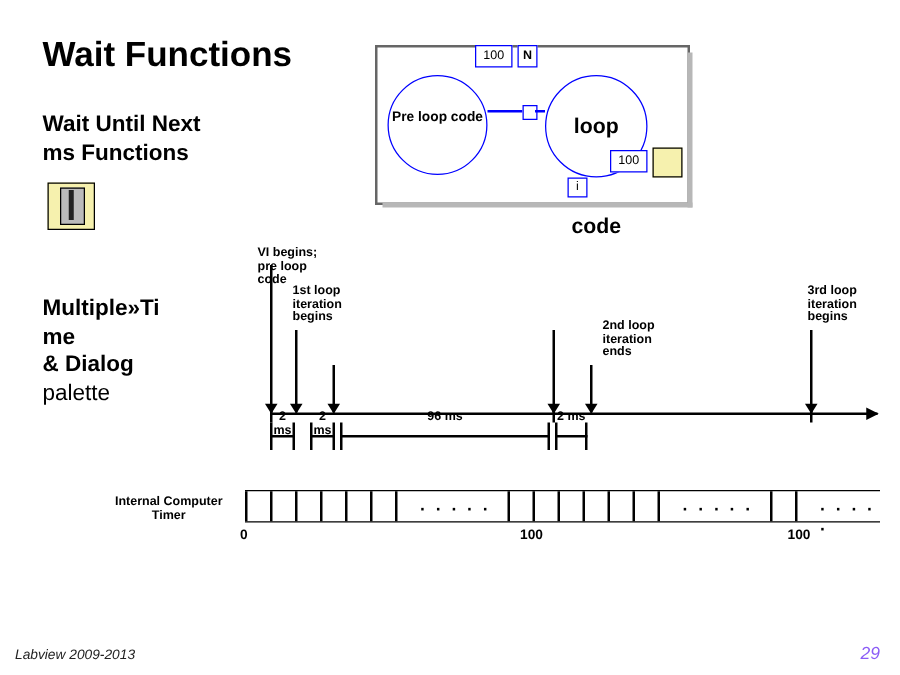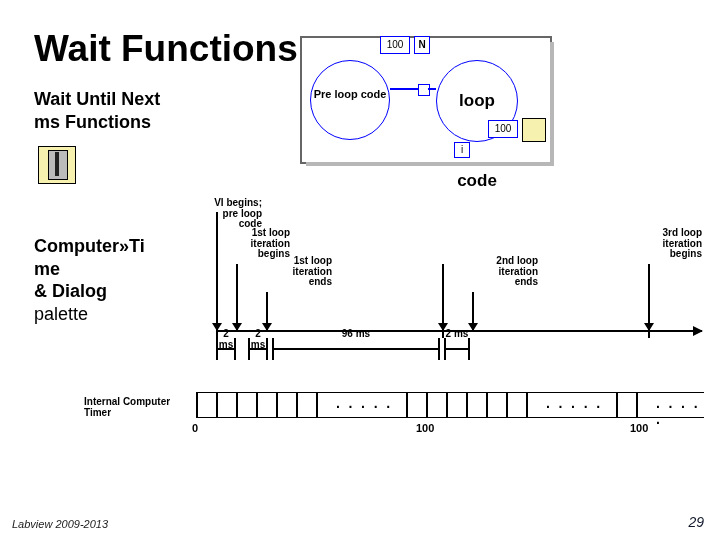--- a/index.html
+++ b/index.html
@@ -1,18 +1,18 @@
 <!DOCTYPE html>
 <html><head>
 <meta charset="utf-8">
 <style>
   html,body{margin:0;padding:0;font-family:Arial,Helvetica,sans-serif;background:#fff;color:#000}
   body{width:720px;height:540px;position:relative;overflow:hidden}
 
-  .title{position:absolute;left:34px;top:28px;font-size:37px;font-weight:bold}
+  .title{position:absolute;left:34px;top:28px;font-size:28px;font-weight:bold}
   .sub1 {position:absolute;left:34px;top:88px;font-size:18px;font-weight:bold;line-height:1.25;width:150px}
   .sub2 {position:absolute;left:34px;top:235px;font-size:18px;line-height:1.25;width:160px}
   .sub2 .bold{font-weight:bold}
 
   
   .metronome{position:absolute;left:38px;top:146px;width:36px;height:36px;border:1px solid #000;background:#f6f1ae}
   .metronome:before{content:'';position:absolute;left:9px;top:3px;width:18px;height:28px;border:1px solid #000;background:#bbb}
   .metronome:after{content:'';position:absolute;left:16px;top:5px;width:4px;height:24px;background:#222}
 
   
@@ -30,48 +30,48 @@
   .bd .wire{position:absolute;top:50px;height:2px;background:#00f}
   .bd .w1{left:88px;width:28px}
   .bd .w2{left:126px;width:8px}
   .bd .metronome-sm{position:absolute;left:220px;top:80px;width:22px;height:22px;border:1px solid #000;background:#f6f1ae}
 
   
   .tl{position:absolute;left:172px;top:198px;width:530px;height:170px;font-size:10px;font-weight:bold}
   .tl .axis{position:absolute;left:44px;top:132px;right:0;height:2px;background:#000}
   .tl .axis:after{content:'';position:absolute;right:-1px;top:-4px;border-left:10px solid #000;border-top:5px solid transparent;border-bottom:5px solid transparent}
   .tl .tick{position:absolute;top:-6px;width:2px;height:14px;background:#000}
-  .tl .evt{position:absolute;width:56px;text-align:right;line-height:1.05}
+  .tl .evt{position:absolute;width:56px;text-align:left;line-height:1.05}
   .tl .drop{position:absolute;top:0;width:2px;background:#000}
   .tl .drop:after{content:'';position:absolute;left:-4px;bottom:-1px;border-top:8px solid #000;border-left:5px solid transparent;border-right:5px solid transparent}
   .tl .bar{position:absolute;top:144px;height:14px}
   .tl .bar .cap{position:absolute;top:-4px;width:2px;height:22px;background:#000}
   .tl .bar .line{position:absolute;top:6px;left:0;right:0;height:2px;background:#000}
   .tl .bar .lbl{position:absolute;top:-14px;left:0;right:0;text-align:center}
 
   
   .ict{position:absolute;left:84px;top:392px;width:620px;height:48px}
-  .ict .lbl{position:absolute;left:0;top:4px;width:102px;font-size:10px;font-weight:bold;line-height:1.1;text-align:left}
+  .ict .lbl{position:absolute;left:0;top:4px;width:102px;font-size:10px;font-weight:bold;line-height:1.1;text-align:center}
   .ict .track{position:absolute;left:112px;top:0px;right:0;height:24px;border-top:1px solid #000;border-bottom:1px solid #000}
   .ict .track:before{content:'';position:absolute;left:0;top:0;bottom:0;width:2px;background:#000}
   .ict .tk{position:absolute;top:0;bottom:0;width:2px;background:#000}
   .ict .dots{position:absolute;top:6px;font-size:14px;font-weight:bold;letter-spacing:2px}
   .ict .num{position:absolute;top:30px;font-size:11px;font-weight:bold}
 
   .footer-left {position:absolute;left:12px;bottom:10px;font-size:11px;font-style:italic;color:#222}
-  .footer-right{position:absolute;right:16px;bottom:10px;font-size:14px;font-style:italic;color:#0f172a}
+  .footer-right{position:absolute;right:16px;bottom:10px;font-size:14px;font-style:italic;color:#8b5cf6}
 </style>
 </head>
 <body>
 
 <div class="title">Wait Functions</div>
 <div class="sub1">Wait Until Next ms Functions</div>
 
 <div class="sub2">
-  <span class="bold">Computer»Ti</span><br>
+  <span class="bold">Multiple»Ti</span><br>
   <span class="bold">me</span><br>
   <span class="bold">&amp; Dialog</span><br>
   <span>palette</span>
 </div>
 
 <div class="metronome"></div>
 
 <div class="bd">
   <div class="shadow"></div>
     <div class="shadow2"></div>
@@ -96,23 +96,20 @@
 
   <div class="evt" style="left:34px;top:0">VI begins;
 pre loop code</div>
   <div class="drop" style="left:44px;top:14px;height:118px"></div>
 
   <div class="evt" style="left:62px;top:30px">1st loop
 iteration
 begins</div>
   <div class="drop" style="left:64px;top:66px;height:66px"></div>
 
-  <div class="evt" style="left:104px;top:58px">1st loop
-iteration
-ends</div>
   <div class="drop" style="left:94px;top:94px;height:38px"></div>
 
   <div class="drop" style="left:270px;top:66px;height:66px"></div>
 
   <div class="evt" style="left:310px;top:58px">2nd loop
 iteration
 ends</div>
   <div class="drop" style="left:300px;top:94px;height:38px"></div>
 
   <div class="evt" style="left:474px;top:30px">3rd loop

